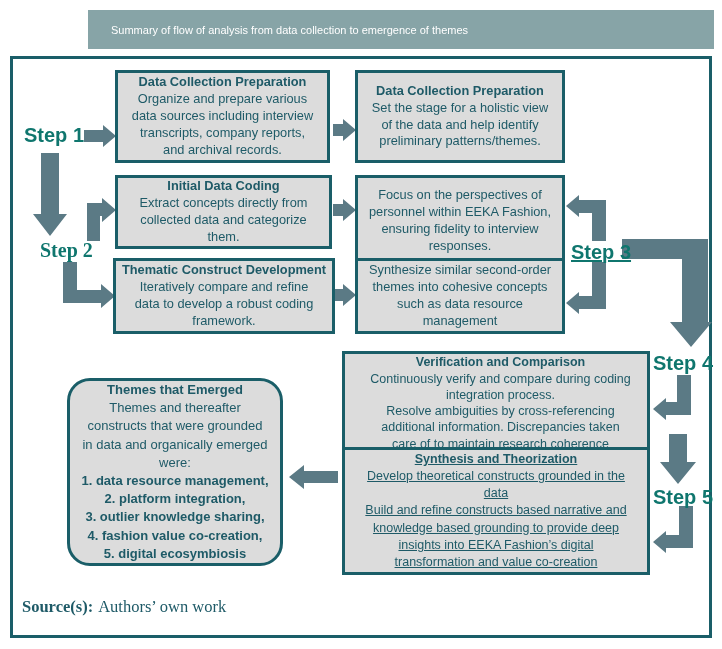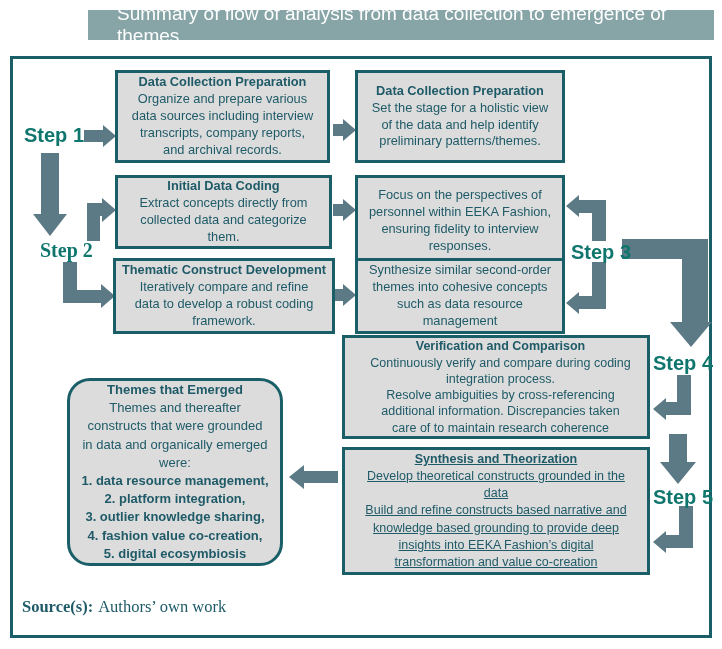--- a/index.html
+++ b/index.html
@@ -7,23 +7,23 @@
     position:relative;width:722px;height:649px;background:#ffffff;overflow:hidden;
     font-family:"Liberation Sans", sans-serif;
   }
   
   .fig-label{
     position:absolute;left:8px;top:10px;width:80px;height:30px;
     background:#17635d;color:#ffffff;font-weight:bold;font-size:15.5px;
     display:flex;align-items:center;justify-content:center;
   }
   .fig-titlebar{
-    position:absolute;left:88px;top:10px;width:626px;height:30px;
-    background:#87a4a7;color:#ffffff;font-size:19px;
-    display:flex;align-items:center;padding-left:29px;box-sizing:border-box;
+    position:absolute;left:88px;top:10px;width:626px;height:39px;
+    background:#87a4a7;color:#ffffff;font-size:11px;
+    display:flex;align-items:center;padding-left:23px;box-sizing:border-box;
   }
   
   .canvas{
     position:absolute;left:10px;top:56px;width:702px;height:582px;
     border:3px solid #1a5e68;background:#ffffff;box-sizing:border-box;
   }
   
   .node{
     position:absolute;box-sizing:border-box;border:3px solid #1a5e68;background:#dcdcdc;
     color:#1e5a67;font-size:12.8px;line-height:1.32;text-align:center;
@@ -72,21 +72,21 @@
     <path d="M592,262 L606,262 L606,309 L579,309 L579,314 L566,303 L579,292 L579,296 L592,296 Z"></path>
     <path d="M622,239 L708,239 L708,322 L712,322 L691,347 L670,322 L682,322 L682,259 L622,259 Z"></path>
     <path d="M677,375 L691,375 L691,415 L666,415 L666,420 L653,409 L666,398 L666,402 L677,402 Z"></path>
     <path d="M669,434 L687,434 L687,462 L696,462 L678,484 L660,462 L669,462 Z"></path>
     <path d="M679,506 L693,506 L693,548 L666,548 L666,553 L653,542 L666,531 L666,535 L679,535 Z"></path>
     <path d="M338,471 L304,471 L304,465 L289,477 L304,489 L304,483 L338,483 Z"></path>
   </svg>
 
   <div class="step" style="left:24px;top:124px;">Step 1</div>
   <div class="step" style="left:40px;top:239px;font-family:Liberation Serif, serif;">Step 2</div>
-  <div class="step" style="left:571px;top:241px;">Step 3</div>
+  <div class="step" style="left:571px;top:241px;text-decoration:underline;">Step 3</div>
   <div class="step" style="left:653px;top:352px;">Step 4</div>
   <div class="step" style="left:653px;top:486px;">Step 5</div>
 
   <div class="node" style="left:115px;top:70px;width:215px;height:93px;">
     <div class="node-title">Data Collection Preparation</div>
     <div class="node-body">Organize and prepare various
 data sources including interview
 transcripts, company reports,
 and archival records.</div>
   </div>
@@ -118,21 +118,21 @@
 such as data resource management</div>
   </div>
 
   <div class="node" style="left:113px;top:258px;width:222px;height:76px;">
     <div class="node-title">Thematic Construct Development</div>
     <div class="node-body">Iteratively compare and refine
 data to develop a robust coding
 framework.</div>
   </div>
 
-  <div class="node small" style="left:342px;top:335px;width:308px;height:104px;padding-left:12px;">
+  <div class="node small" style="left:342px;top:351px;width:308px;height:104px;padding-left:12px;">
     <div class="node-title">Verification and Comparison</div>
     <div class="node-body">Continuously verify and compare during coding
 integration process.
 Resolve ambiguities by cross-referencing
 additional information. Discrepancies taken
 care of to maintain research coherence</div>
   </div>
 
   <div class="node small node-h" style="left:342px;top:447px;width:308px;height:128px;text-decoration:underline;">
     <div class="node-title">Synthesis and Theorization</div>

